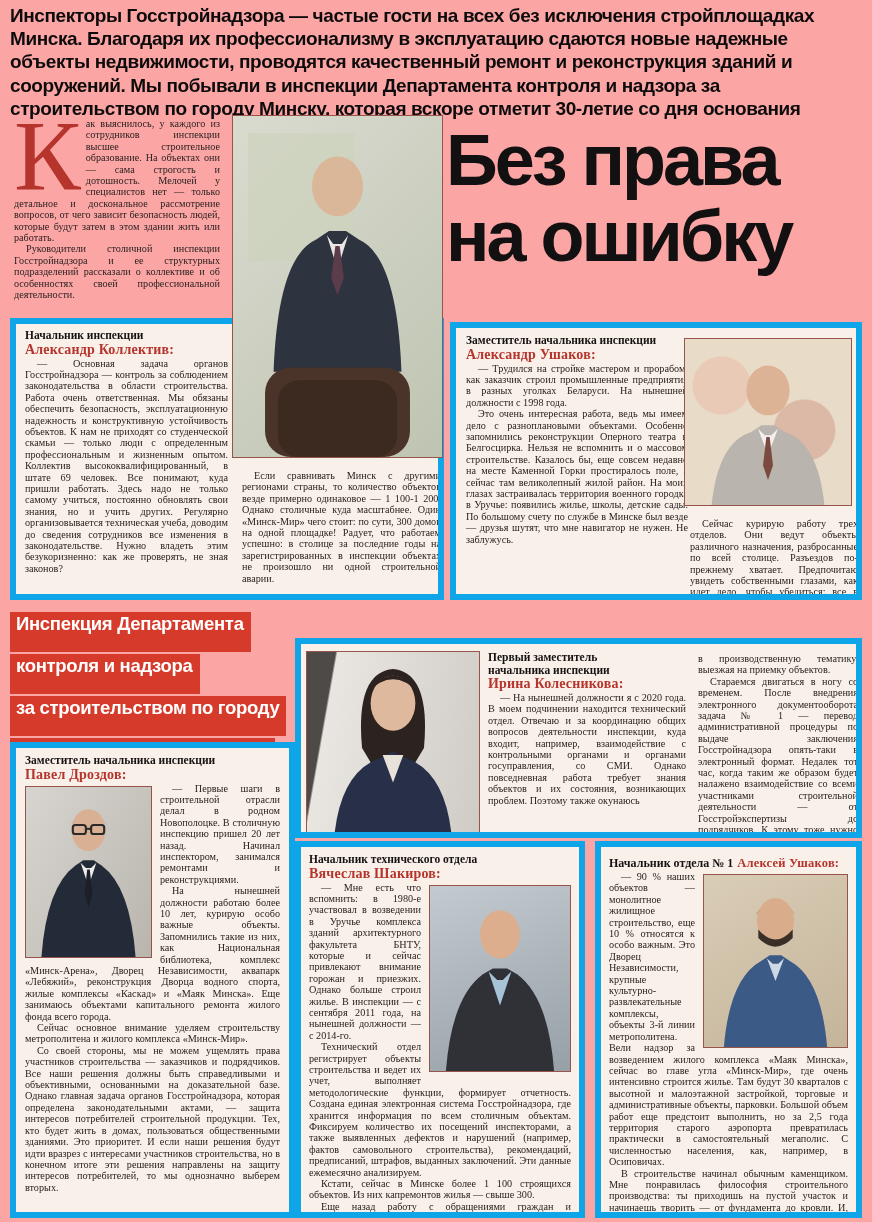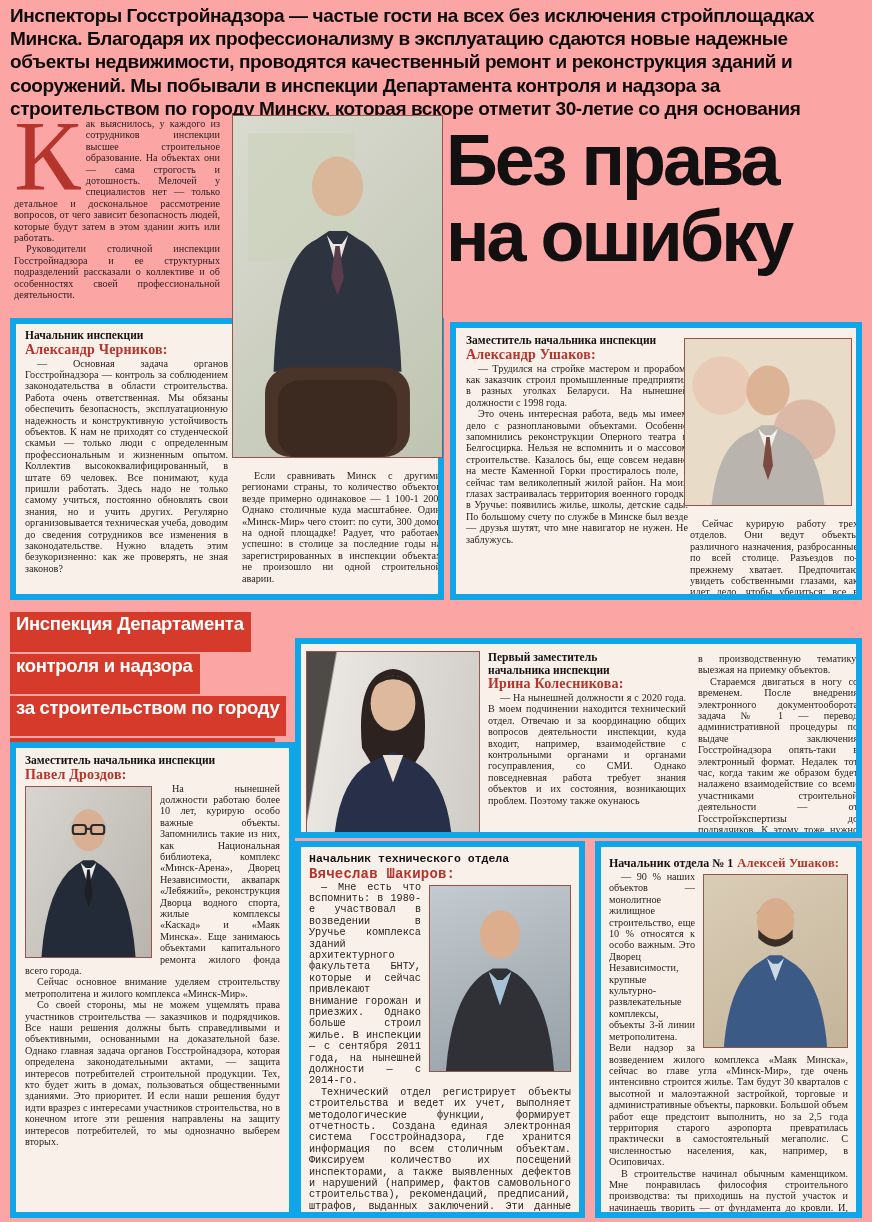--- a/index.html
+++ b/index.html
@@ -48,21 +48,21 @@
               font-size:18.5px;line-height:21px;padding:1px 7px 18px 6px;letter-spacing:-0.3px;}
 
   
   .box-kol{left:295px;top:638px;width:567px;height:200px;}
   .kol-c1{position:absolute;left:187px;top:7px;width:198px;}
   .kol-c2{position:absolute;left:397px;top:9px;width:160px;}
 
   
   .box-droz{left:10px;top:742px;width:285px;height:476px;padding:6px 9px;}
   
-  .box-shak{left:295px;top:841px;width:290px;height:377px;padding:6px 8px;font-family:Liberation Mono, monospace;}
+  .box-shak{left:295px;top:841px;width:290px;height:377px;padding:6px 8px;}
   
   .box-ush{left:595px;top:841px;width:267px;height:377px;padding:6px 8px;}
   .inline-head .role,.inline-head .nm{display:inline;}
 
   
   .ph{position:absolute;border:1px solid #96554b;overflow:hidden;box-sizing:border-box;}
   .ph svg{display:block;width:100%;height:100%;}
   .ph-chern{left:232px;top:115px;width:211px;height:343px;
             background:linear-gradient(135deg,#d9dbcf,#bfc4b2);}
   .ph-par{left:684px;top:338px;width:168px;height:168px;
@@ -93,21 +93,21 @@
   </div>
 
   <div class="lead">
     <p><span class="dropcap">К</span><span>ак выяснилось, у каждого из сотрудников инспекции высшее строительное образование. На объектах они — сама строгость и дотошность. Мелочей у специалистов нет — только детальное и доскональное рассмотрение вопросов, от чего зависит безопасность людей, которые будут затем в этом здании жить или работать.</span></p>
     <p class="indent">Руководители столичной инспекции Госстройнадзора и ее структурных подразделений рассказали о коллективе и об особенностях своей профессиональной деятельности.</p>
   </div>
 
   <section class="box box-chern">
     <div class="chern-left">
       <div class="role">Начальник инспекции</div>
-      <div class="nm">Александр Черников:</div>
+      <div class="nm">Александр Коллектив:</div>
       <div class="bt">
           <p>— Основная задача органов Госстройнадзора — контроль за соблюдением законодательства в области строительства. Работа очень ответственная. Мы обязаны обеспечить безопасность, эксплуатационную надежность и конструктивную устойчивость объектов. К нам не приходят со студенческой скамьи — только люди с определенным профессиональным и жизненным опытом. Коллектив высококвалифицированный, в штате 69 человек. Все понимают, куда пришли работать. Здесь надо не только самому учиться, постоянно обновлять свои знания, но и учить других. Регулярно организовывается техническая учеба, доводим до сведения сотрудников все изменения в законодательстве. Нужно владеть этим безукоризненно: как же проверять, не зная законов?</p>
         </div>
     </div>
     <div class="chern-right bt">
       <p>Если сравнивать Минск с другими регионами страны, то количество объектов везде примерно одинаковое — 1 100-1 200. Однако столичные куда масштабнее. Один «Минск-Мир» чего стоит: по сути, 300 домов на одной площадке! Радует, что работаем успешно: в столице за последние годы на зарегистрированных в инспекции объектах не произошло ни одной строительной аварии.</p>
     </div>
   </section>
 
   <div class="ph ph-chern">
@@ -190,20 +190,21 @@
           <g stroke="#2a2a2a" stroke-width="1.6" fill="none">
             <rect x="38" y="29" width="10" height="7" rx="2"></rect>
             <rect x="52" y="29" width="10" height="7" rx="2"></rect>
             <line x1="48" y1="32" x2="52" y2="32"></line>
           </g>
           <path d="M14,130 Q18,76 40,60 L46,56 L54,56 L60,60 Q82,76 86,130 Z" fill="#232a38"></path>
           <path d="M44,58 L50,76 L56,58 L52,62 L48,62 Z" fill="#eeece8"></path>
           <path d="M49,63 L51,63 L53,82 L50,92 L47,82 Z" fill="#1c1f26"></path>
         </svg>
       </div>
+      <p>— Первые шаги в строительной отрасли делал в родном Новополоцке. В столичную инспекцию пришел 20 лет назад. Начинал инспектором, занимался ремонтами и реконструкциями.</p>
       <p>На нынешней должности работаю более 10 лет, курирую особо важные объекты. Запомнились такие из них, как Национальная библиотека, комплекс «Минск-Арена», Дворец Независимости, аквапарк «Лебяжий», реконструкция Дворца водного спорта, жилые комплексы «Каскад» и «Маяк Минска». Еще занимаюсь объектами капитального ремонта жилого фонда всего города.</p>
       <p>Сейчас основное внимание уделяем строительству метрополитена и жилого комплекса «Минск-Мир».</p>
       <p>Со своей стороны, мы не можем ущемлять права участников строительства — заказчиков и подрядчиков. Все наши решения должны быть справедливыми и объективными, основанными на доказательной базе. Однако главная задача органов Госстройнадзора, которая определена законодательными актами, — защита интересов потребителей строительной продукции. Тех, кто будет жить в домах, пользоваться общественными зданиями. Это приоритет. И если наши решения будут идти вразрез с интересами участников строительства, но в конечном итоге эти решения направлены на защиту интересов потребителей, то мы однозначно выберем вторых.</p>
     </div>
   </section>
 
   <section class="box box-shak">
     <div class="role">Начальник технического отдела</div>
     <div class="nm">Вячеслав Шакиров:</div>
     <div class="bt">

